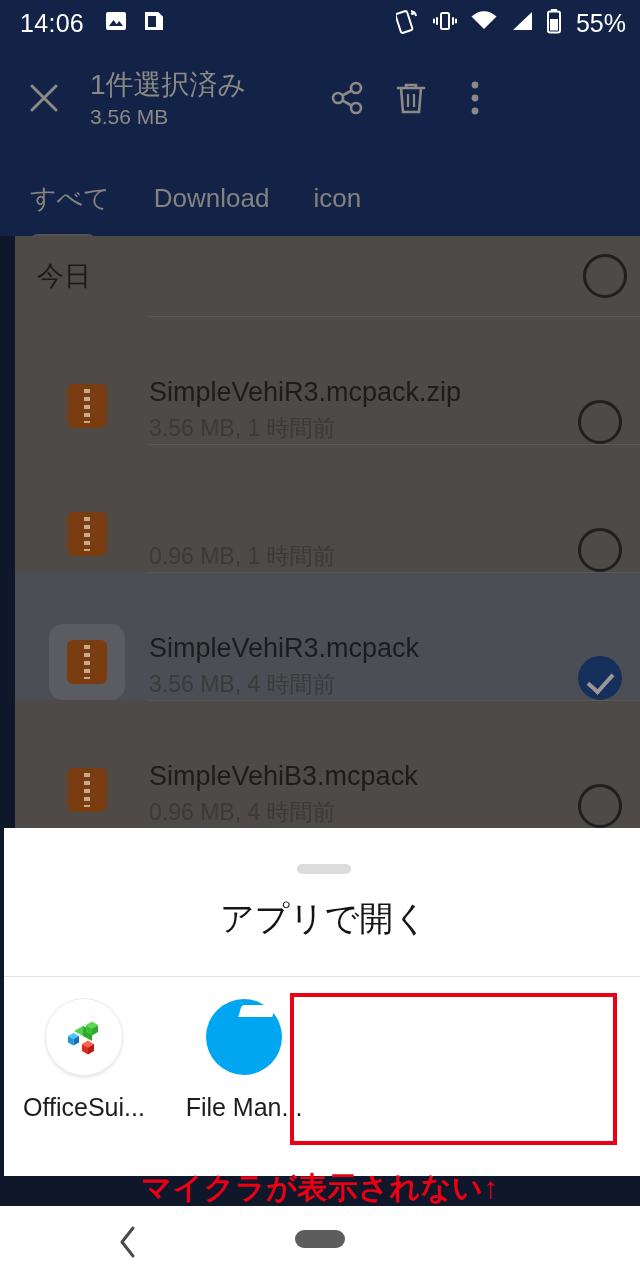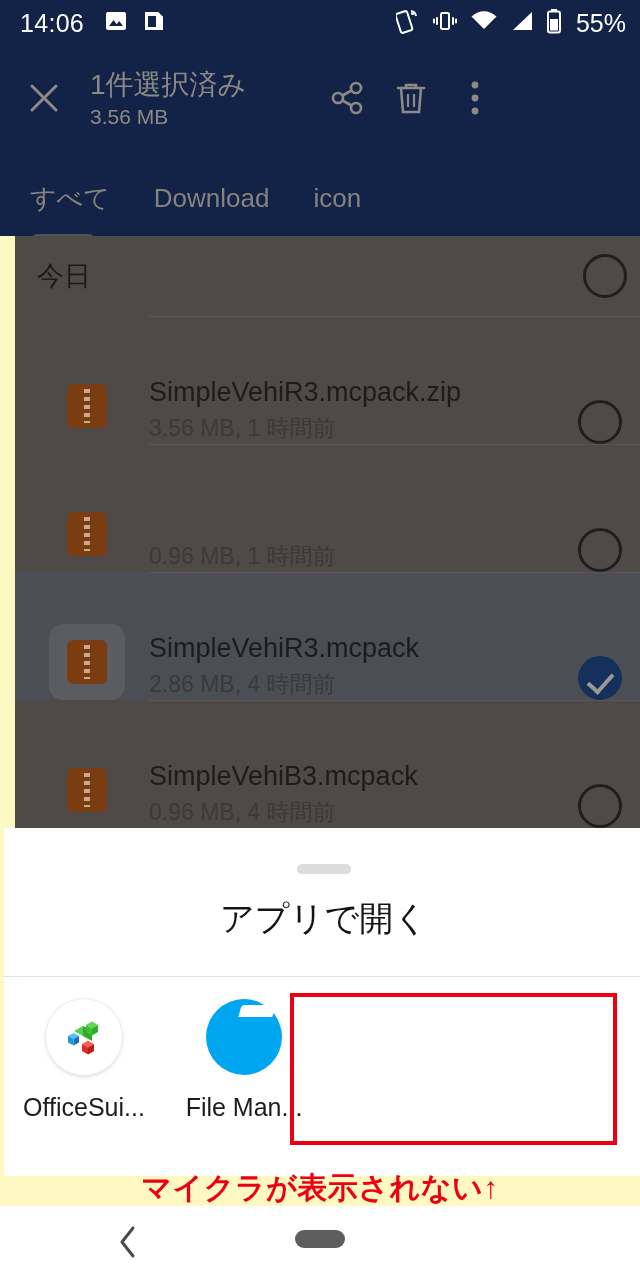--- a/index.html
+++ b/index.html
@@ -1,21 +1,21 @@
 <!DOCTYPE html>
 <html><head>
 <meta charset="utf-8">
 <style>
   * { margin:0; padding:0; box-sizing:border-box; }
   html, body {
     width:640px; height:1280px;
     font-family:"Liberation Sans","DejaVu Sans",sans-serif;
     background:#ffffff; overflow:hidden;
   }
-  #screen { position:relative; width:640px; height:1280px; background:#fef9c3; }
+  #screen { position:relative; width:640px; height:1280px; background:#0f172a; }
 
   
   .statusbar{
     position:absolute; left:0; top:0; width:640px; height:46px;
     background:#122347; color:#fff; display:flex; align-items:center;
     padding:0 14px 0 20px;
   }
   .clock{ font-size:25px; letter-spacing:.3px; line-height:1; }
   .sb-left-icons{ display:flex; align-items:center; gap:14px; margin-left:20px; }
   .sb-right{ margin-left:auto; display:flex; align-items:center; gap:12px; }
@@ -305,21 +305,21 @@
 
     <div class="row sel">
       <div class="divider"></div>
       <div class="ficon-wrap">
         <div class="ficon">
             <div class="zip"></div>
           </div>
       </div>
       <div class="rowtext">
         <div class="fname">SimpleVehiR3.mcpack</div>
-        <div class="fmeta">2.86 MB, 4 時間前</div>
+        <div class="fmeta">3.56 MB, 4 時間前</div>
       </div>
       <div class="chk-slot">
         <span class="circle checked"></span>
       </div>
     </div>
 
     <div class="row">
       <div class="divider"></div>
       <div class="ficon-wrap">
         <div class="ficon">

